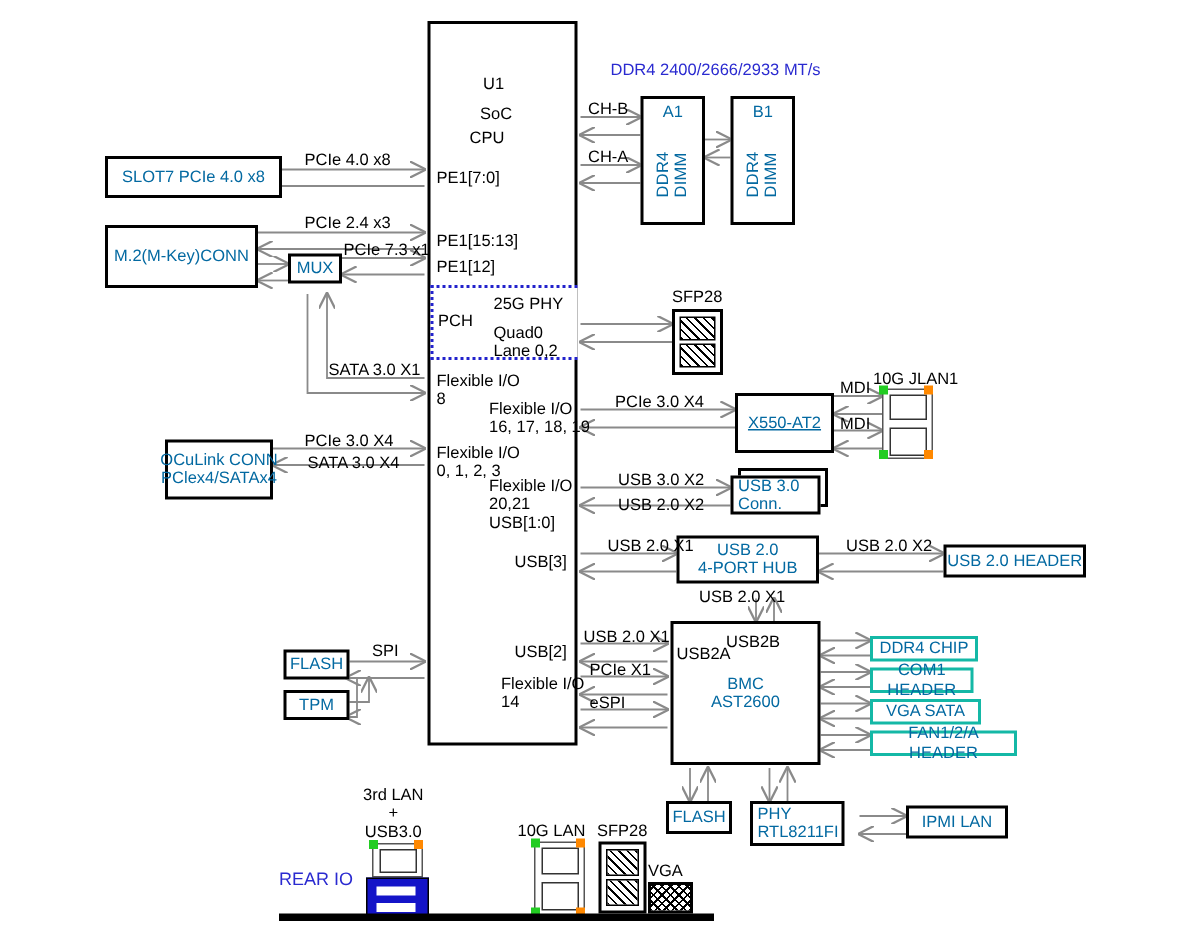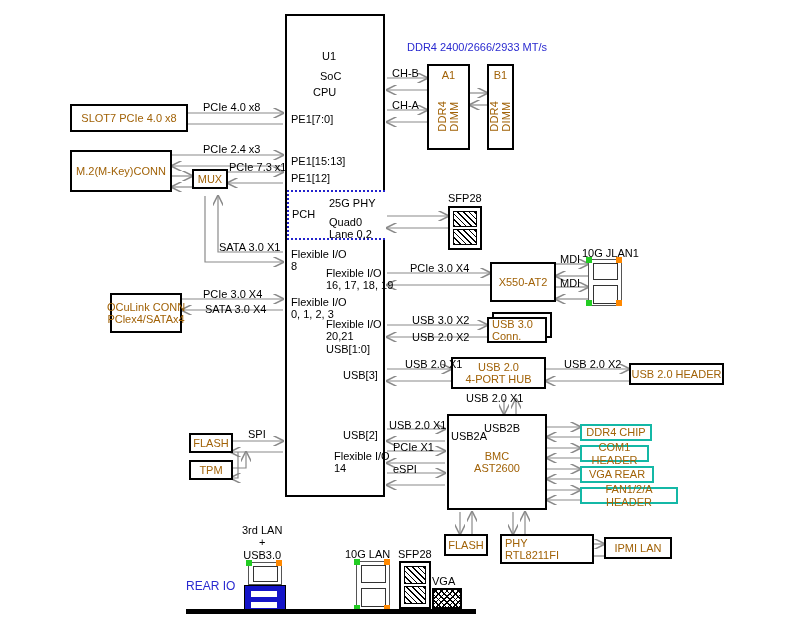--- a/index.html
+++ b/index.html
@@ -2,21 +2,21 @@
 <html><head>
 <meta charset="utf-8">
 <style>
   html,body{margin:0;padding:0;background:#ffffff;}
   body{font-family:"Liberation Sans", sans-serif;}
   #canvas{position:relative;width:800px;height:621px;background:#fff;overflow:hidden;}
 
   
   .box{position:absolute;box-sizing:border-box;background:#fff;
        display:flex;flex-direction:column;align-items:center;justify-content:center;
-       text-align:center;color:#a16207;line-height:1.12;}
+       text-align:center;color:#0369a1;line-height:1.12;}
   .bd-thick{border:2.5px solid #000;}
   .bd-thin{border:2px solid #14b8a6;}
   .bd-dashed{border:2px dotted #2222cc;}
   .lbl{position:absolute;color:#000;white-space:pre;line-height:1.12;}
   .lbl.blue{color:#2a2ad0;}
   .f11{font-size:11px;}
   .f12{font-size:12px;}
   .left{align-items:flex-start;text-align:left;}
 
   
@@ -178,32 +178,32 @@
 PClex4/SATAx4</div>
 
   <div class="box bd-thick f11" style="left:189px;top:433px;width:44px;height:20px;">FLASH</div>
   <div class="box bd-thick f11" style="left:189px;top:460px;width:44px;height:20px;">TPM</div>
 
   <div class="lbl f11 blue" style="left:407px;top:41px;">DDR4 2400/2666/2933 MT/s</div>
   <div class="box bd-thick" style="left:427px;top:64px;width:43px;height:86px;justify-content:flex-start;padding-top:3px;">
     <span class="f11">A1</span>
     <span class="vtext" style="margin-top:4px;">DDR4 DIMM</span>
   </div>
-  <div class="box bd-thick" style="left:487px;top:64px;width:27px;height:86px;justify-content:flex-start;padding-top:3px;">
+  <div class="box bd-thick" style="left:487px;top:64px;width:43px;height:86px;justify-content:flex-start;padding-top:3px;">
     <span class="f11">B1</span>
     <span class="vtext" style="margin-top:4px;">DDR4 DIMM</span>
   </div>
 
   <div class="lbl f11" style="left:448px;top:192px;">SFP28</div>
   <div class="sfpcage" style="left:448px;top:206px;width:34px;height:44px;">
     <div class="sfpport"></div>
     <div class="sfpport"></div>
   </div>
 
-  <div class="box bd-thick f11" style="left:490px;top:262px;width:66px;height:40px;">X550-AT2</div>
+  <div class="box bd-thick f11" style="left:490px;top:262px;width:66px;height:40px;text-decoration:underline;">X550-AT2</div>
   <div class="lbl f11" style="left:582px;top:247px;">10G JLAN1</div>
   <div class="lancage" style="left:588px;top:259px;width:34px;height:47px;">
     <div class="lanport" style="left:4px;top:3px;width:25px;height:17px;"></div>
     <div class="lanport" style="left:4px;top:25px;width:25px;height:19px;"></div>
   </div>
   <div class="led" style="left:586px;top:257px;background:#22cc22;"></div>
   <div class="led" style="left:616px;top:257px;background:#ff8800;"></div>
   <div class="led" style="left:586px;top:300px;background:#22cc22;"></div>
   <div class="led" style="left:616px;top:300px;background:#ff8800;"></div>
 
@@ -217,25 +217,25 @@
 
   <div class="box bd-thick" style="left:447px;top:414px;width:100px;height:96px;">
     <span class="f11" style="white-space:pre;">BMC
 AST2600</span>
   </div>
   <div class="lbl f11" style="left:451px;top:430px;">USB2A</div>
   <div class="lbl f11" style="left:484px;top:422px;">USB2B</div>
 
   <div class="box bd-thin f11" style="left:580px;top:424px;width:72px;height:17px;">DDR4 CHIP</div>
   <div class="box bd-thin f11" style="left:580px;top:445px;width:69px;height:17px;">COM1 HEADER</div>
-  <div class="box bd-thin f11" style="left:580px;top:466px;width:74px;height:17px;">VGA REAR</div>
+  <div class="box bd-thin f11" style="left:580px;top:466px;width:74px;height:17px;">VGA SATA</div>
   <div class="box bd-thin f11" style="left:580px;top:487px;width:98px;height:17px;">FAN1/2/A HEADER</div>
 
   <div class="box bd-thick f11" style="left:444px;top:534px;width:44px;height:22px;">FLASH</div>
-  <div class="box bd-thick f11 left" style="left:500px;top:534px;width:94px;height:30px;align-items:flex-start;padding-left:3px;white-space:pre;">PHY
+  <div class="box bd-thick f11 left" style="left:500px;top:534px;width:63px;height:30px;align-items:flex-start;padding-left:3px;white-space:pre;">PHY
 RTL8211FI</div>
   <div class="box bd-thick f11" style="left:604px;top:537px;width:68px;height:22px;">IPMI LAN</div>
 
   <div class="lbl f11" style="left:203px;top:101px;">PCIe 4.0 x8</div>
   <div class="lbl f11" style="left:203px;top:143px;">PCIe 2.4 x3</div>
   <div class="lbl f11" style="left:229px;top:161px;">PCIe 7.3 x1</div>
   <div class="lbl f11" style="left:219px;top:241px;">SATA 3.0 X1</div>
   <div class="lbl f11" style="left:203px;top:288px;">PCIe 3.0 X4</div>
   <div class="lbl f11" style="left:205px;top:303px;">SATA 3.0 X4</div>
   <div class="lbl f11" style="left:392px;top:67px;">CH-B</div>

